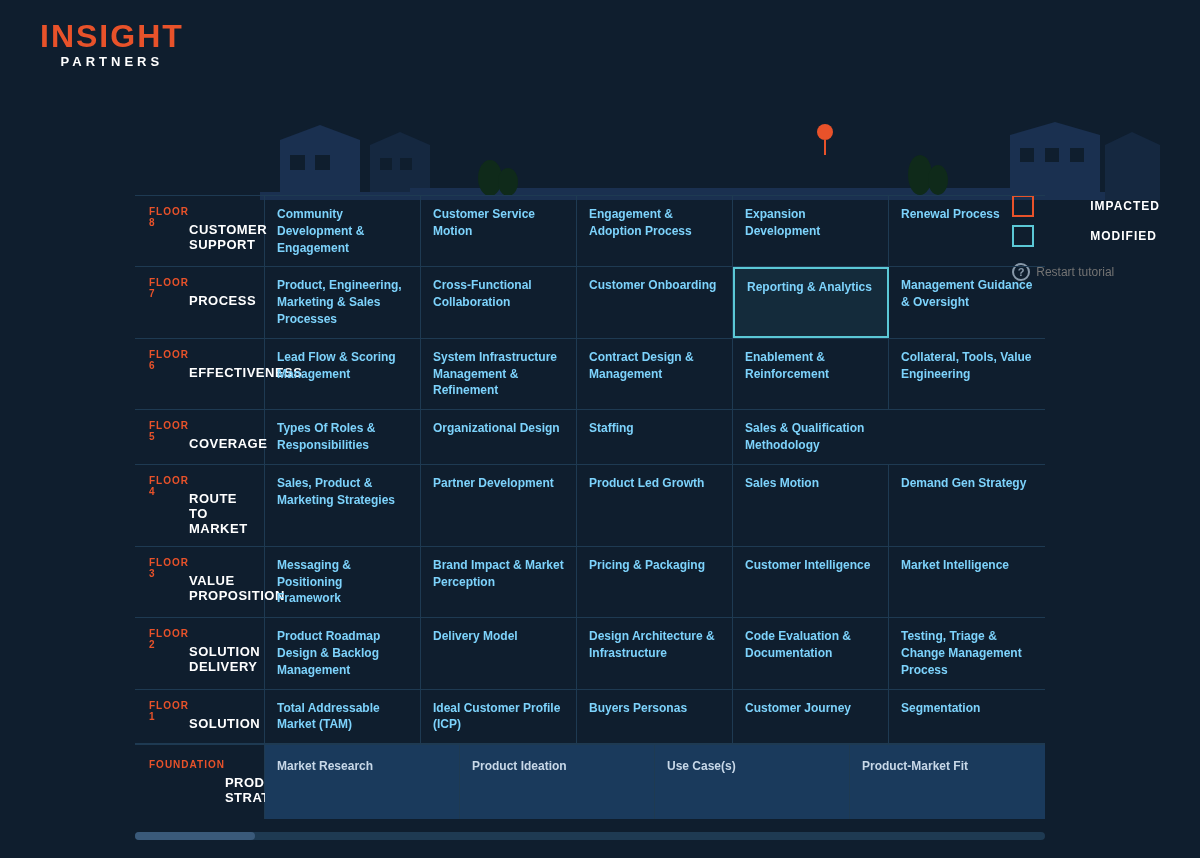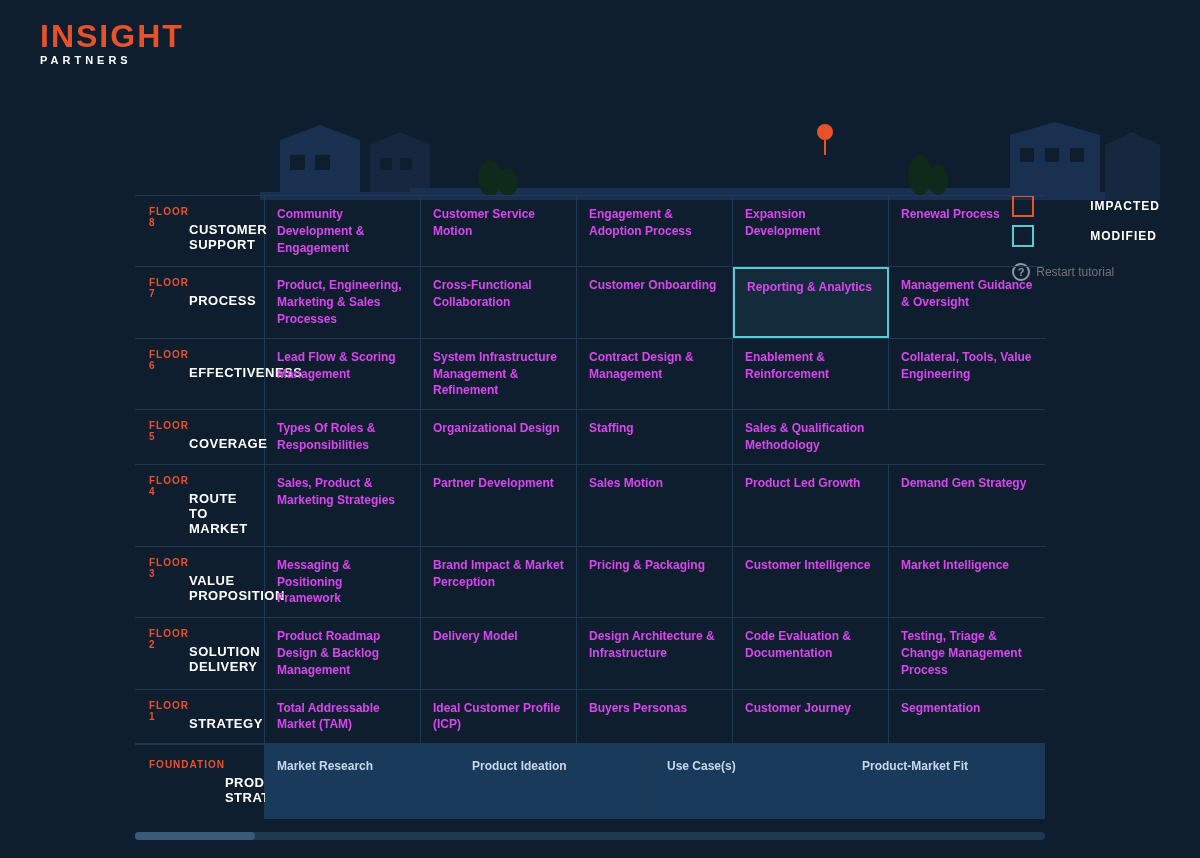--- a/index.html
+++ b/index.html
@@ -20,24 +20,25 @@
     }
     .logo-insight {
       color: #e8522a;
       font-size: 32px;
       font-weight: 900;
       letter-spacing: 2px;
       line-height: 1;
     }
     .logo-partners {
       color: #ffffff;
-      font-size: 11px;
+      font-size: 13px;
       font-weight: 600;
       letter-spacing: 4px;
       margin-top: 2px;
+      text-align: center;
     }
 
     
     .building-area {
       position: absolute;
       top: 120px;
       left: 260px;
       right: 40px;
       height: 80px;
       overflow: hidden;
@@ -150,21 +151,21 @@
     
     .floor-cells {
       flex: 1;
       display: grid;
       grid-template-columns: repeat(5, 1fr);
     }
     .cell {
       border-right: 1px solid #1e3a52;
       border-bottom: none;
       padding: 10px 12px;
-      color: #d946ef;
+      color: #7dd3fc;
       font-size: 12px;
       font-weight: 600;
       line-height: 1.4;
       cursor: pointer;
       position: relative;
     }
     .cell:last-child {
       border-right: none;
     }
 
@@ -337,22 +338,22 @@
       </div>
     </div>
     <div class="floor-row">
       <div class="floor-label">
         <div class="floor-number">FLOOR 4</div>
         <div class="floor-name">ROUTE TO MARKET</div>
       </div>
       <div class="floor-cells">
         <div class="cell">Sales, Product &amp; Marketing Strategies</div>
         <div class="cell">Partner Development</div>
+        <div class="cell">Product Led Growth</div>
         <div class="cell">Sales Motion</div>
-        <div class="cell">Product Led Growth</div>
         <div class="cell">Demand Gen Strategy</div>
       </div>
     </div>
     <div class="floor-row">
       <div class="floor-label">
         <div class="floor-number">FLOOR 3</div>
         <div class="floor-name">VALUE PROPOSITION</div>
       </div>
       <div class="floor-cells">
         <div class="cell">Messaging &amp; Positioning Framework</div>
@@ -371,21 +372,21 @@
         <div class="cell">Product Roadmap Design &amp; Backlog Management</div>
         <div class="cell">Delivery Model</div>
         <div class="cell">Design Architecture &amp; Infrastructure</div>
         <div class="cell">Code Evaluation &amp; Documentation</div>
         <div class="cell">Testing, Triage &amp; Change Management Process</div>
       </div>
     </div>
     <div class="floor-row">
       <div class="floor-label">
         <div class="floor-number">FLOOR 1</div>
-        <div class="floor-name">STRATEGY</div>
+        <div class="floor-name">SOLUTION</div>
       </div>
       <div class="floor-cells">
         <div class="cell">Total Addressable Market (TAM)</div>
         <div class="cell">Ideal Customer Profile (ICP)</div>
         <div class="cell">Buyers Personas</div>
         <div class="cell">Customer Journey</div>
         <div class="cell">Segmentation</div>
       </div>
     </div>
     <div class="foundation-row">

